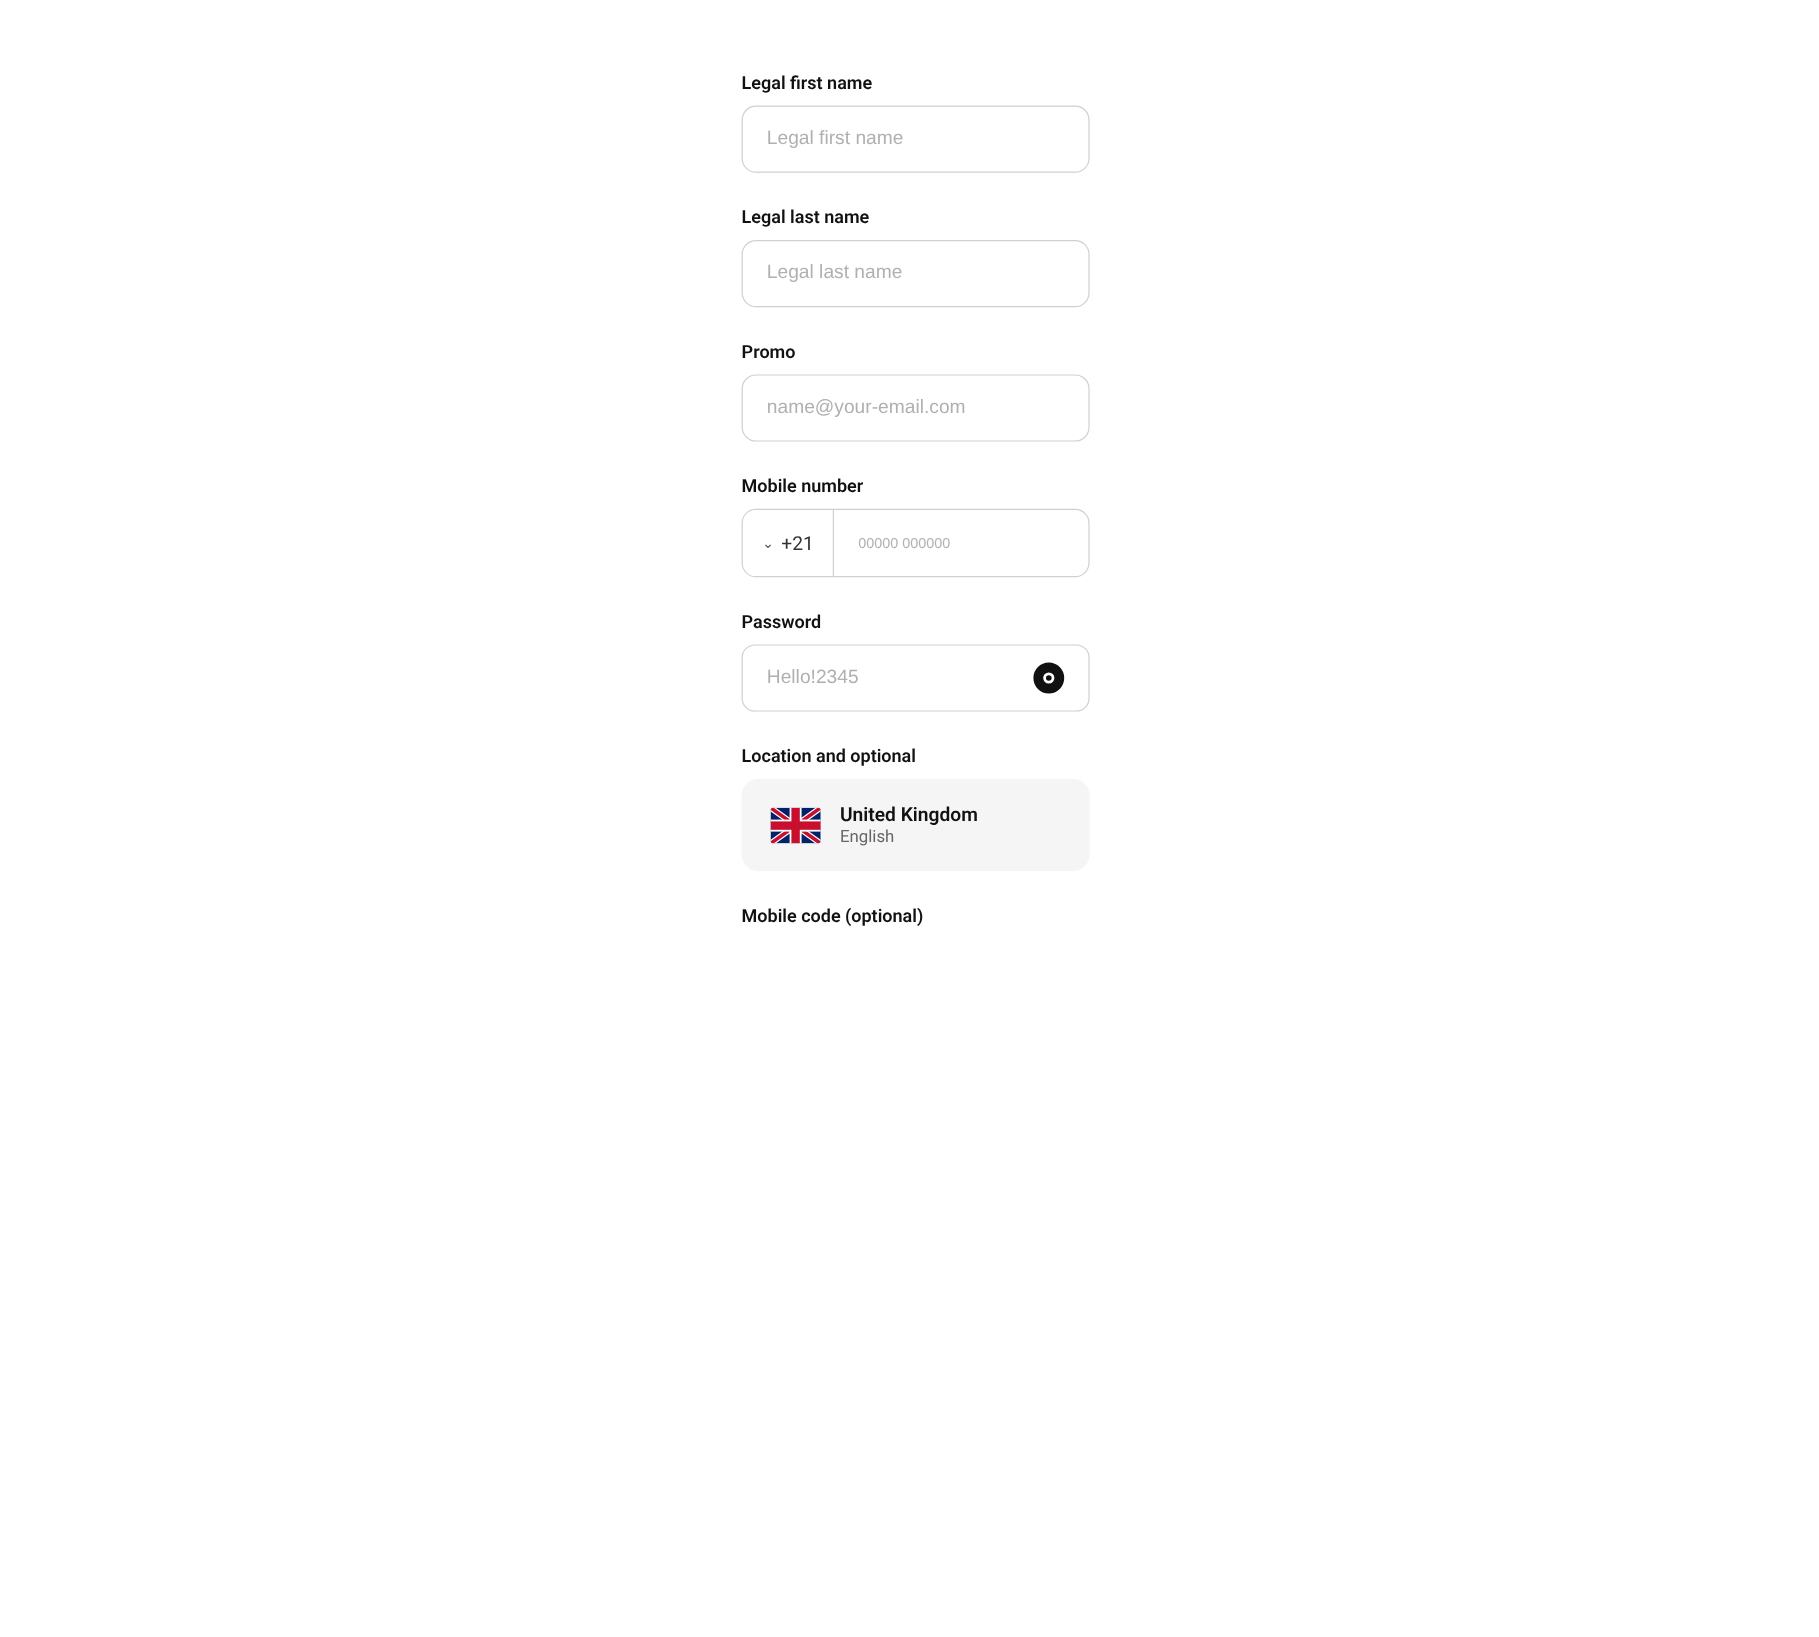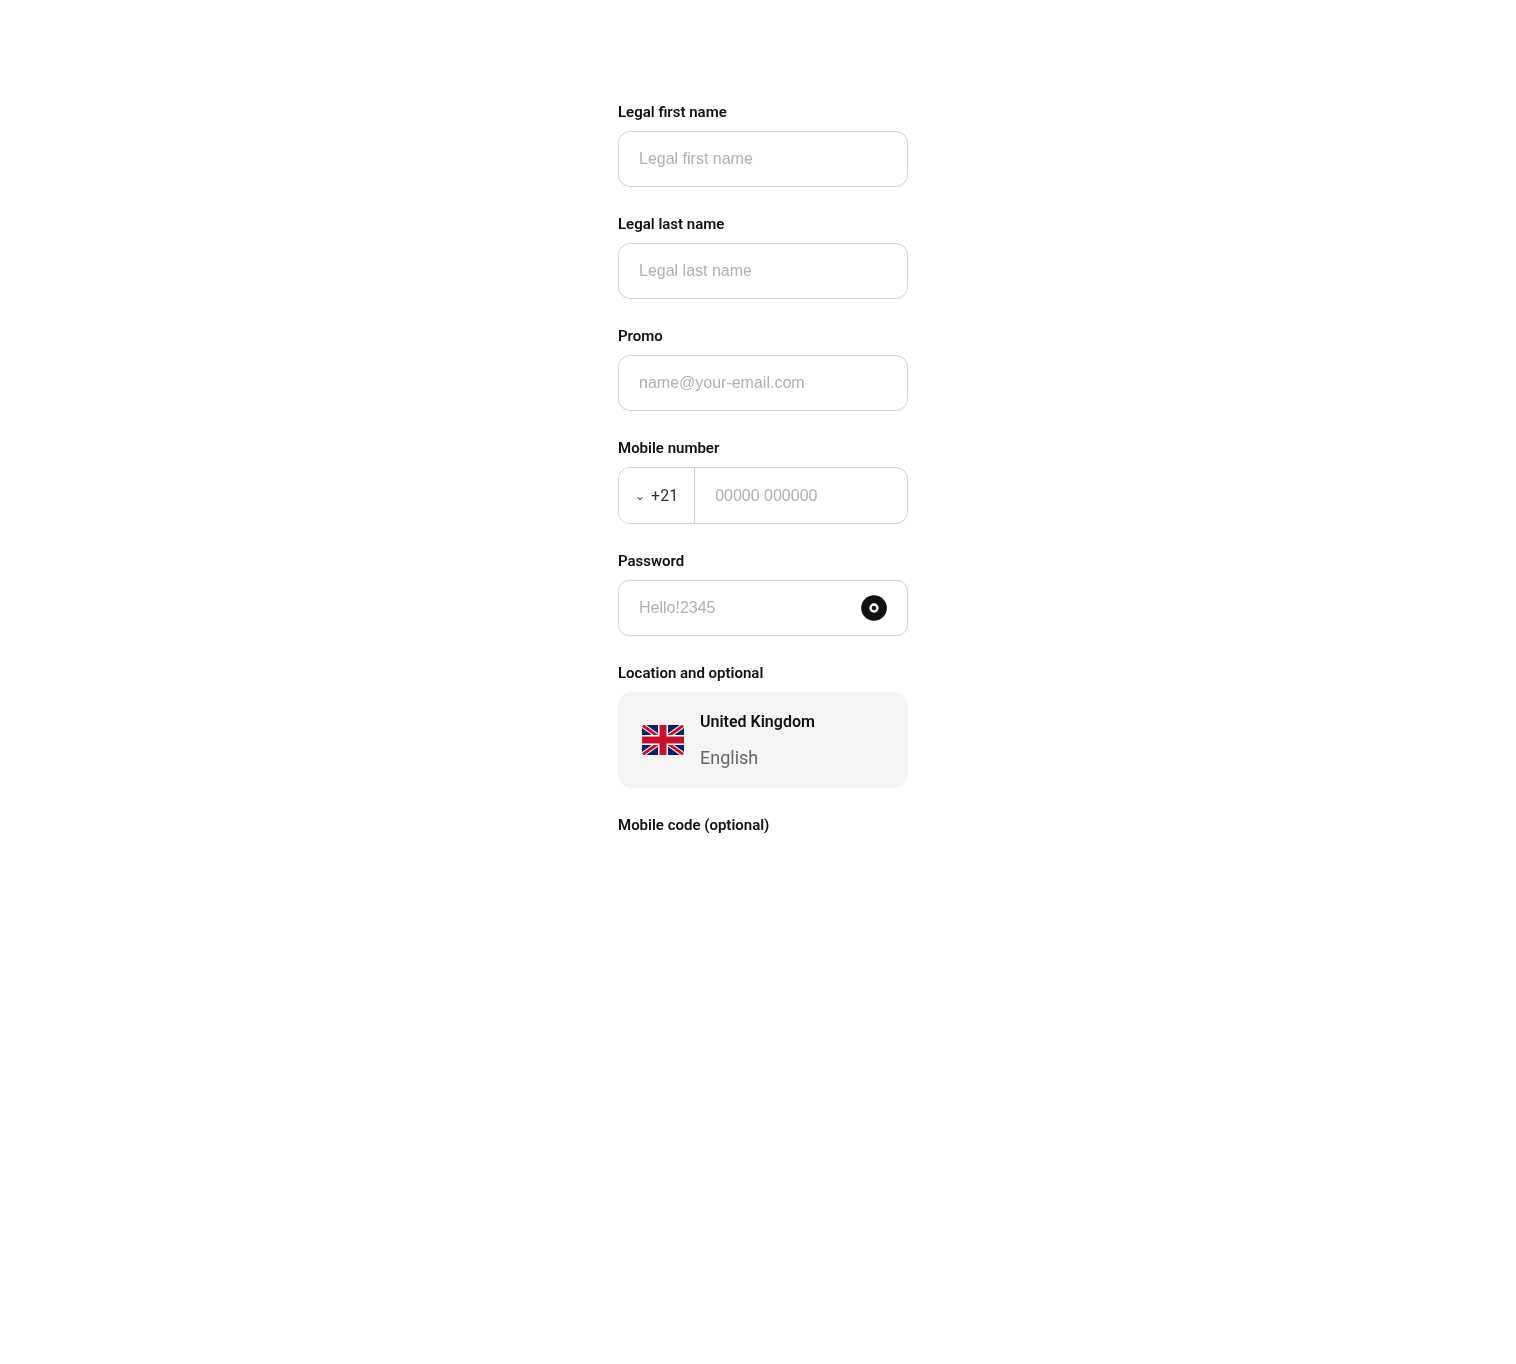--- a/index.html
+++ b/index.html
@@ -23,21 +23,20 @@
     }
 
     .field-group {
       margin-bottom: 28px;
     }
 
     .field-row {
       display: flex;
       gap: 20px;
       margin-bottom: 28px;
-      margin-top: 43px;
     }
 
     .field-row .field-group {
       flex: 1;
       margin-bottom: 0;
     }
 
     .field-label {
       display: block;
       font-size: 15px;
@@ -86,21 +85,21 @@
     .phone-country-selector .chevron {
       font-size: 12px;
       color: #555555;
     }
 
     .phone-number-input {
       flex: 1;
       padding: 18px 20px;
       border: none;
       outline: none;
-      font-size: 16px;
+      font-size: 12px;
       color: #b0b0b0;
       background: transparent;
     }
 
     .phone-number-input::placeholder {
       color: #b0b0b0;
     }
 
     .password-wrapper {
       position: relative;
@@ -153,23 +152,23 @@
       flex-direction: column;
     }
 
     .location-country {
       font-size: 16px;
       font-weight: 600;
       color: #111111;
     }
 
     .location-language {
-      font-size: 18px;
+      font-size: 14px;
       color: #666666;
-      margin-top: 16px;
+      margin-top: 2px;
     }
 
     
     .uk-flag {
       width: 42px;
       height: 30px;
     }
   </style>
 </head>
 <body>

